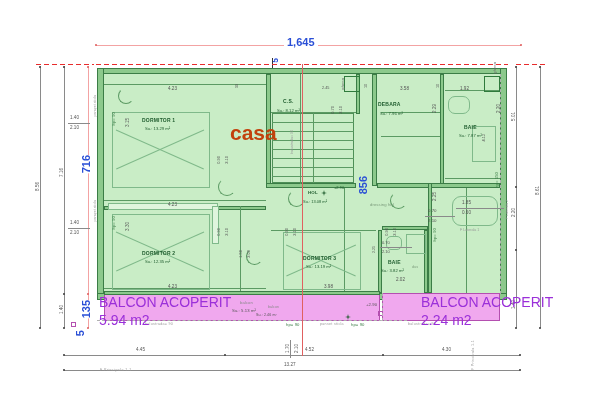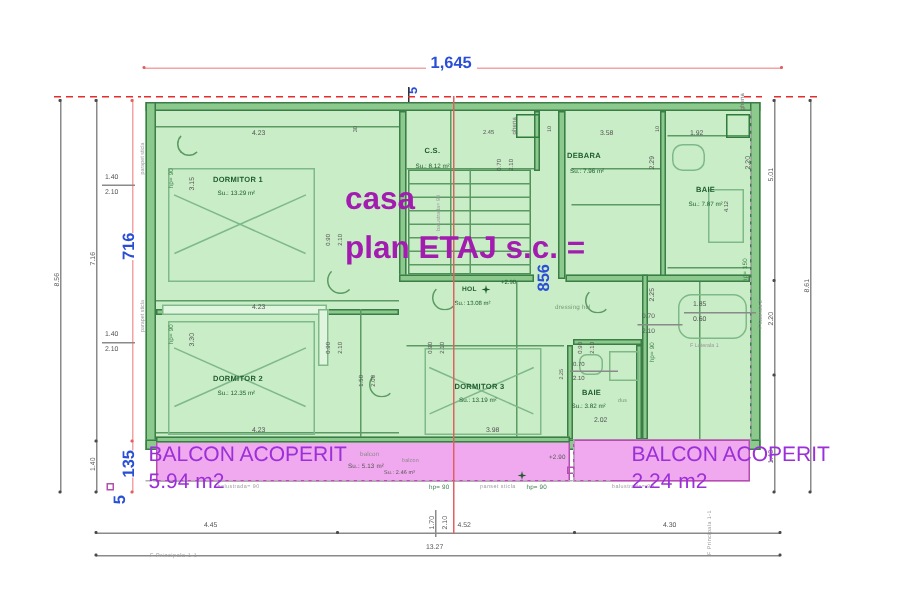--- a/index.html
+++ b/index.html
@@ -31,21 +31,21 @@
   .dl-v-red{width:0.6px;background:#f3a3a3;}
   .tick{width:0.6px;background:#8a8a8a;}
   .dot{width:1.6px;height:1.6px;background:#4a4a4a;border-radius:50%;}
   .dotred{width:1.8px;height:1.8px;background:#e06060;border-radius:50%;}
 
   
   .roofdash{height:1.4px;
     background:repeating-linear-gradient(90deg,#e82c2c 0 5px,transparent 5px 8px);}
 
   
-  .bigred{color:#a21caf;font-weight:bold;font-size:21px;line-height:21px;
+  .bigred{color:#c2410c;font-weight:bold;font-size:21px;line-height:21px;
           white-space:nowrap;font-family:"Liberation Sans",sans-serif;}
   .bigpurple{color:#9b30d9;font-size:14px;line-height:14px;white-space:nowrap;
              font-family:"Liberation Sans",sans-serif;}
   .bluedim{color:#2a4fd6;font-weight:bold;font-size:11px;white-space:nowrap;
            font-family:"Liberation Sans",sans-serif;}
   .bluedim-sm{color:#2a4fd6;font-weight:bold;font-size:8.5px;white-space:nowrap;}
   .bluedim-v{color:#2a4fd6;font-weight:bold;font-size:11px;white-space:nowrap;}
 
   .doorarc{border:0.5px solid #5b9a63;border-radius:50%;
            border-top-color:transparent;border-right-color:transparent;}
@@ -309,20 +309,19 @@
   <div class="abs dimtxt" style="left:284px;top:362px;background:#fff;">13.27</div>
   <div class="abs dl-v" style="left:290px;top:340px;height:18px;"></div>
 
   <div class="abs greytxt" style="left:100px;top:368px;letter-spacing:.4px;">F Principala 1-1</div>
   <div class="abs greytxt vert" style="left:471px;top:340px;letter-spacing:.3px;">F Principala 1-1</div>
 
   <div class="abs" style="left:302px;top:64px;width:0.5px;height:292px;background:#e06060;"></div>
   <div class="abs bluedim-v vert" style="left:357px;top:176px;">856</div>
 
   <div class="abs bigred" style="left:230px;top:122px;">casa</div>
-  <div class="abs bigred" style="left:230px;top:155px;">plan ETAJ s.c. =</div>
 
   <div class="abs bigpurple" style="left:99px;top:295px;">BALCON ACOPERIT</div>
   <div class="abs bigpurple" style="left:99px;top:313px;text-align:right;">5.94 m2</div>
   <div class="abs bigpurple" style="left:421px;top:295px;">BALCON ACOPERIT</div>
   <div class="abs bigpurple" style="left:421px;top:313px;">2.24 m2</div>
 
 </div>
 
 </body></html>

